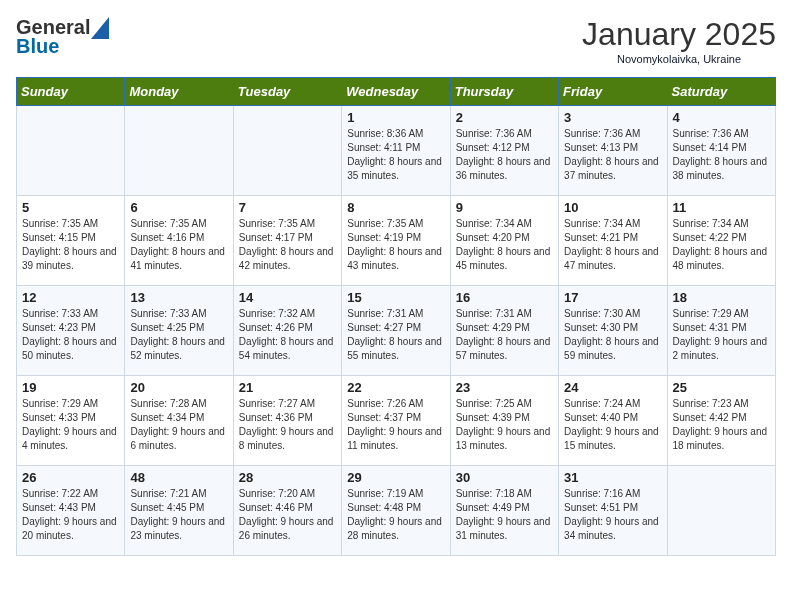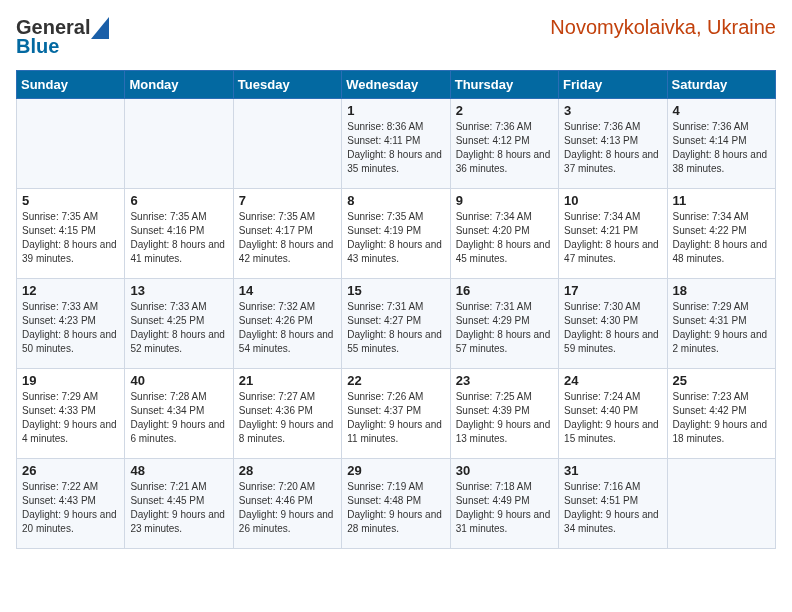--- a/index.html
+++ b/index.html
@@ -38,31 +38,32 @@
     }
     .title-block {
       text-align: right;
     }
     .month-title {
       font-size: 32px;
       font-weight: normal;
       color: #333;
     }
     .location {
-      font-size: 20px;
-      color: #c2410c;
+      font-size: 11px;
+      color: #0f172a;
       text-align: center;
     }
     table {
       width: 100%;
       border-collapse: collapse;
       table-layout: fixed;
     }
     thead tr {
-      background-color: #0369a1;
+      background-color: #4d7c0f;
+      font-style: italic;
     }
     thead th {
       color: #fff;
       font-size: 13px;
       font-weight: bold;
       padding: 6px 4px;
       text-align: left;
       border: 1px solid #2a6db5;
     }
     tbody tr {
@@ -106,20 +107,21 @@
         <svg width="18" height="22" viewBox="0 0 18 22" style="vertical-align:middle;">
           <polygon points="0,22 18,22 18,0" fill="#1a5fa8"></polygon>
         </svg>
       </div>
     </div>
     <div style="margin-top:-4px;">
       <span class="logo-blue">Blue</span>
     </div>
   </div>
   <div class="title-block">
+    <div class="month-title">January 2025</div>
     <div class="location">Novomykolaivka, Ukraine</div>
   </div>
 </div>
 
 <table>
   <thead>
     <tr>
     <th>Sunday</th>
         <th>Monday</th>
         <th>Tuesday</th>
@@ -248,21 +250,21 @@
         </td>
       </tr>
       <tr>
         <td>
           <div class="day-num">19</div>
           <div class="day-info">Sunrise: 7:29 AM
 Sunset: 4:33 PM
 Daylight: 9 hours and 4 minutes.</div>
         </td>
         <td>
-          <div class="day-num">40</div>
+          <div class="day-num">20</div>
           <div class="day-info">Sunrise: 7:28 AM
 Sunset: 4:34 PM
 Daylight: 9 hours and 6 minutes.</div>
         </td>
         <td>
           <div class="day-num">21</div>
           <div class="day-info">Sunrise: 7:27 AM
 Sunset: 4:36 PM
 Daylight: 9 hours and 8 minutes.</div>
         </td>

